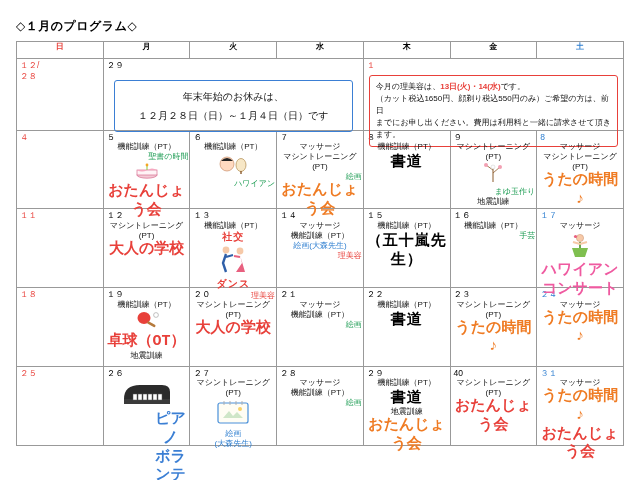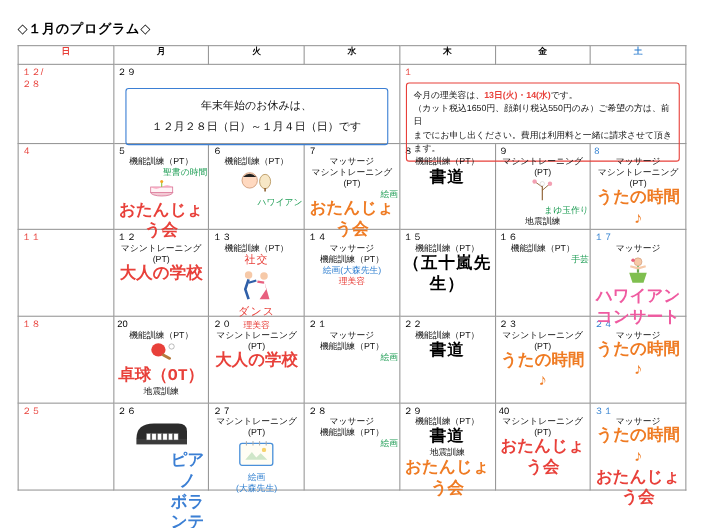--- a/index.html
+++ b/index.html
@@ -38,22 +38,22 @@
     border:1.5px solid #3b7fd4;border-radius:3px;margin:9px 10px;
     text-align:center;font-size:10px;line-height:1.9;padding:6px 4px;color:#111;
   }
   .redbox{
     border:1.5px solid #e8403a;border-radius:3px;margin:4px 5px;
     font-size:8px;line-height:1.5;padding:5px 6px;color:#111;text-align:left;
   }
   .redbox .em{color:#e8403a;font-weight:bold;}
   .icon{display:block;margin:1px auto;}
   .first-row .cell{height:52px;}
-  .dance{font-size:10px;font-weight:normal;color:#e8403a;letter-spacing:1px;}
-  .bikou{font-size:8px;color:#e8403a;}
+  .dance{font-size:10px;font-weight:bold;color:#e8403a;letter-spacing:1px;}
+  .bikou{font-size:8px;color:#e8403a;text-align:right;}
   .c-blue{color:#2f7fd0;}
 </style>
 </head>
 <body>
 
 <div class="page">
 
   <div class="topbar">
     <div class="doc-title">◇１月のプログラム◇</div>
   </div>
@@ -269,21 +269,21 @@
           </td>
         </tr>
         <tr>
           <td>
             <div class="daynum dn-sun">１８</div>
             <div class="cell">
               <div class="body"></div>
             </div>
           </td>
           <td>
-            <div class="daynum ">20</div>
+            <div class="daynum ">１９</div>
             <div class="cell">
               <div class="body">
                 <span class="ln blk">機能訓練（PT）</span>
                 <span class="icon"><svg width="26" height="18" viewBox="0 0 26 18">
                     <ellipse cx="10" cy="7" rx="6.5" ry="6" fill="#e8403a"></ellipse>
                     <rect x="14" y="10" width="9" height="2.6" rx="1.2" transform="rotate(28 14 10)" fill="#b57a3c"></rect>
                     <circle cx="22" cy="4" r="2.4" fill="#fff" stroke="#999" stroke-width=".6"></circle>
                   </svg></span>
                 <span class="ln red-hand hand">卓球（OT）</span>
                 <span class="ln blk">地震訓練</span>

